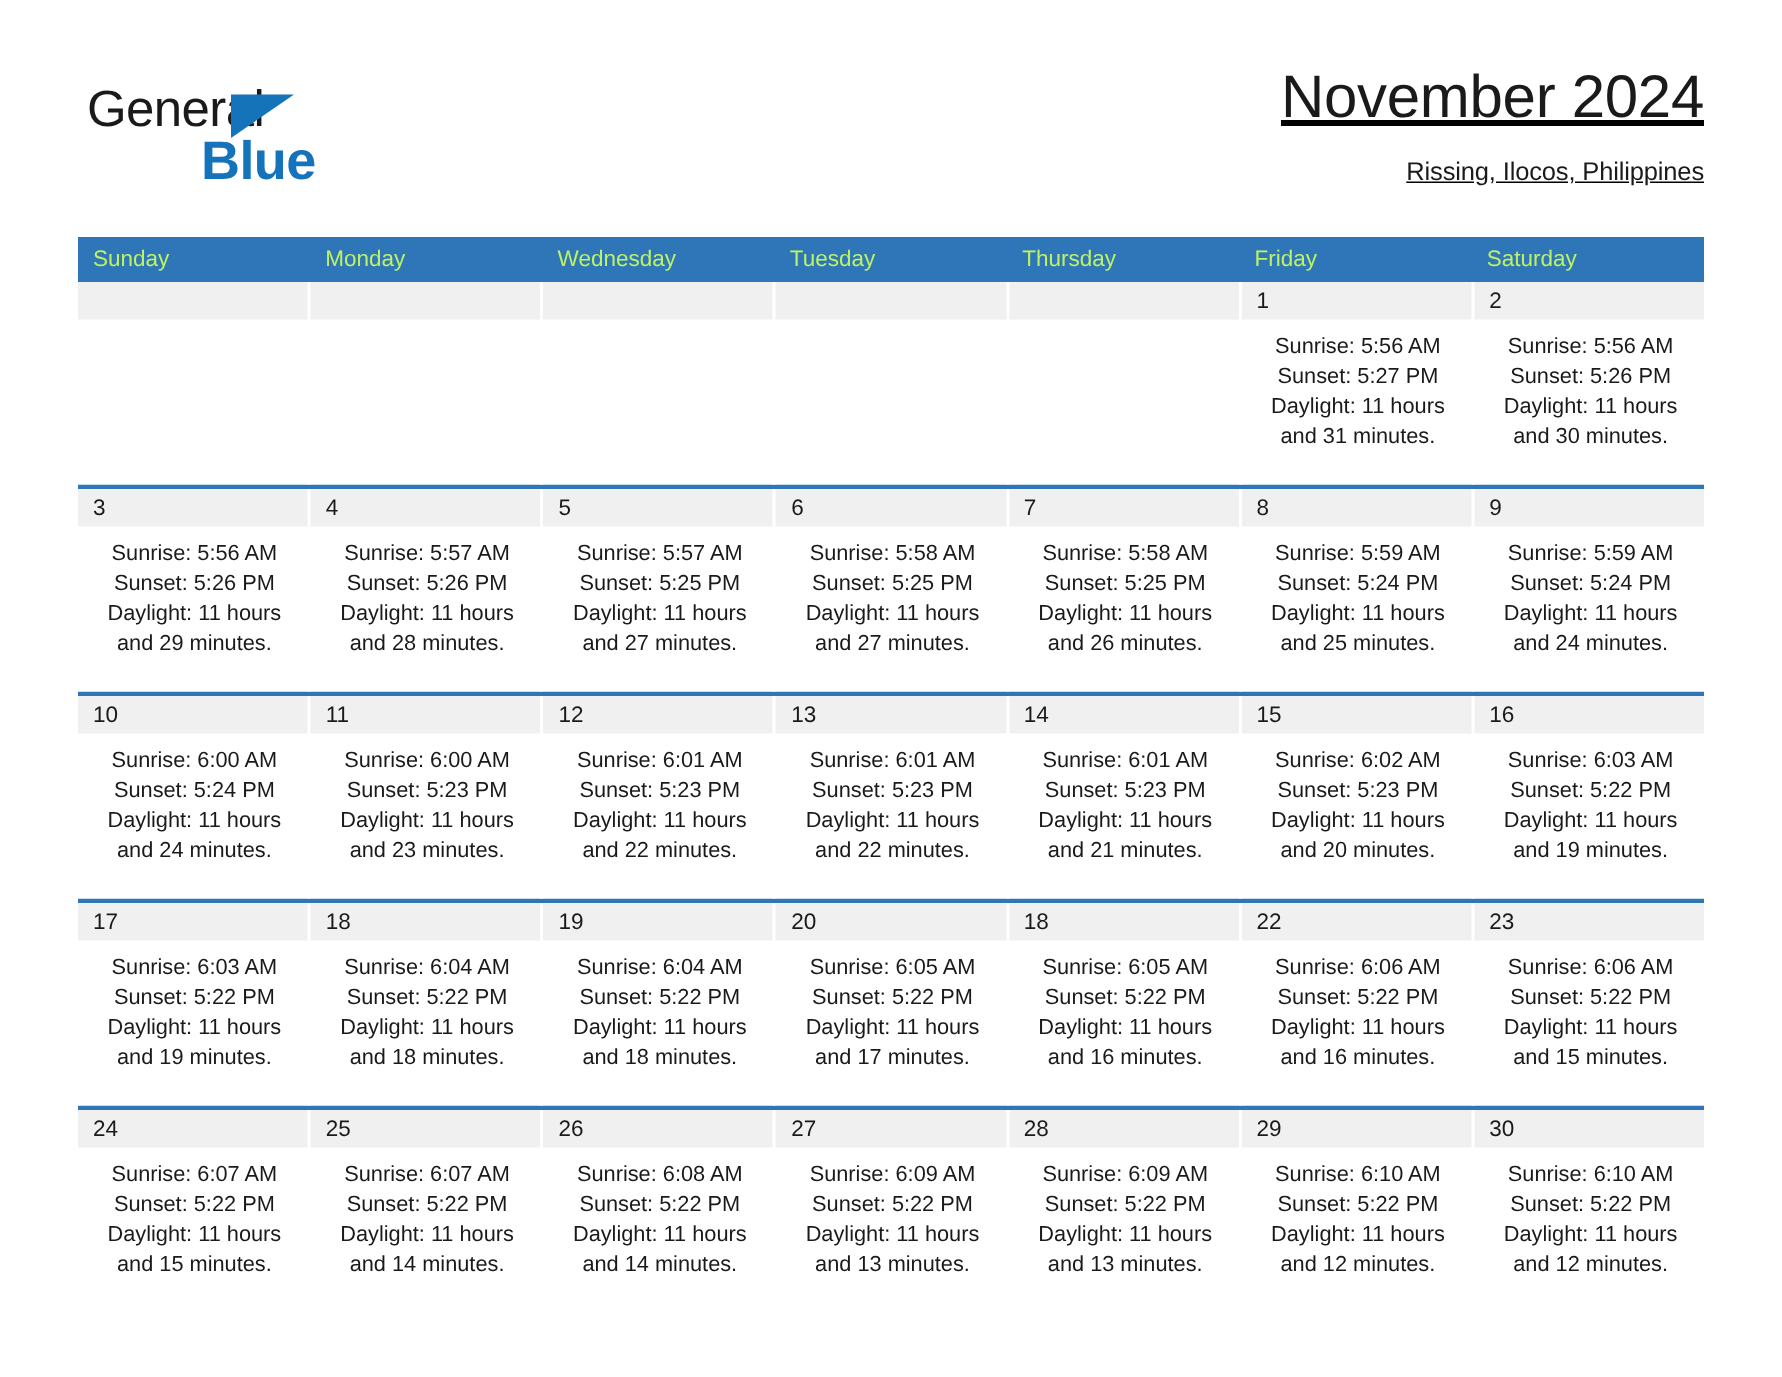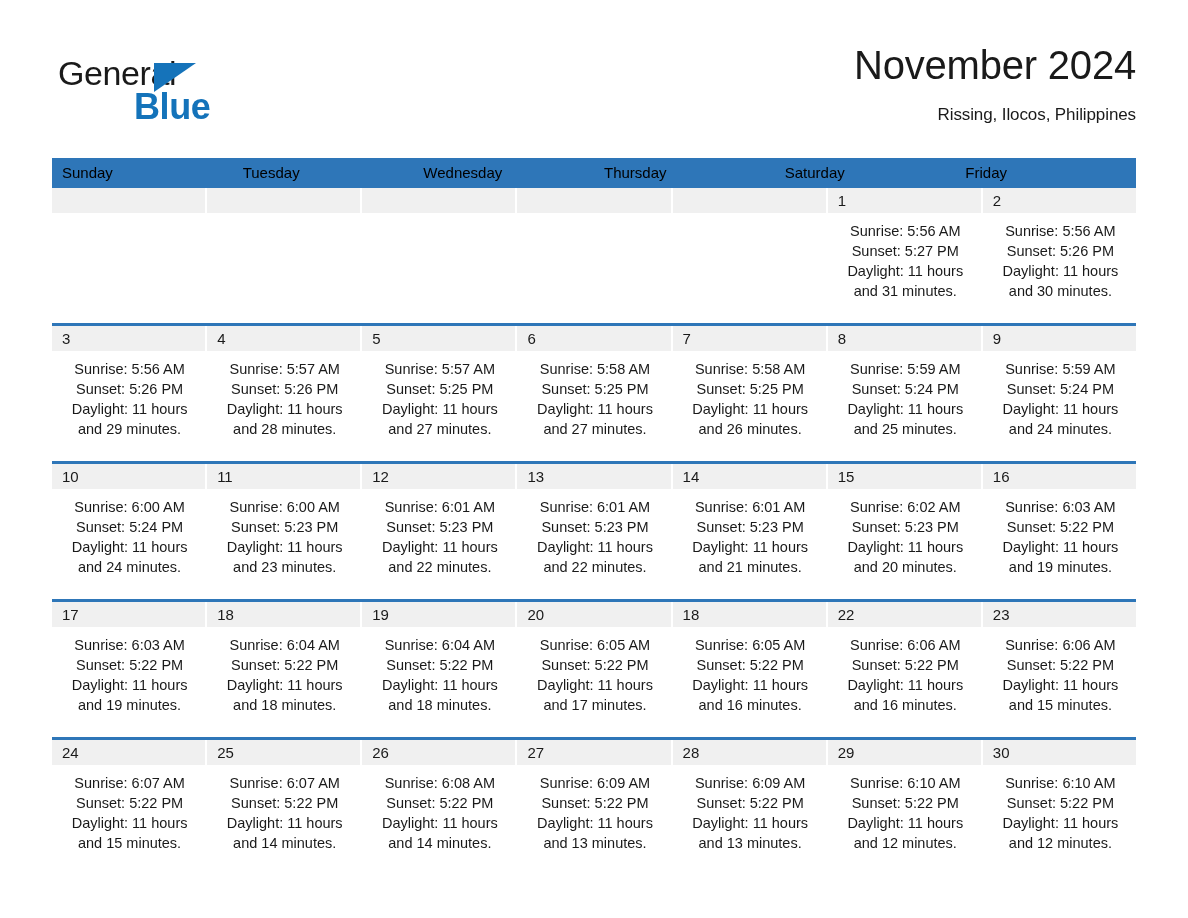--- a/index.html
+++ b/index.html
@@ -58,20 +58,21 @@
     color: #1473ba;
     line-height: 40px;
     font-weight: 700;
     letter-spacing: -0.4px;
   }
   .title-block {
     position: absolute;
     right: 0;
     top: 0;
     text-align: right;
+    text-decoration: underline;
   }
   .cal-title {
     font-size: 40px;
     font-weight: 400;
     color: #1a1a1a;
     line-height: 50px;
     letter-spacing: -0.2px;
   }
   .cal-sub {
     font-size: 17px;
@@ -89,21 +90,21 @@
     top: 158px;
     width: 1084px;
   }
   .weekday-row {
     display: flex;
     background: #2e76b8;
     height: 30px;
   }
   .weekday {
     flex: 1 1 0;
-    color: #000000;
+    color: #bef264;
     font-size: 15px;
     line-height: 30px;
     padding-left: 10px;
     white-space: nowrap;
     overflow: hidden;
   }
   .week {
     display: flex;
     border-top: 3px solid #2e76b8;
   }
@@ -151,25 +152,26 @@
     </div>
     <div class="title-block">
       <div class="cal-title">November 2024</div>
       <div class="cal-sub">Rissing, Ilocos, Philippines</div>
     </div>
   </div>
 
   <div class="calendar">
     <div class="weekday-row">
       <div class="weekday">Sunday</div>
+      <div class="weekday">Monday</div>
+      <div class="weekday">Wednesday</div>
       <div class="weekday">Tuesday</div>
-      <div class="weekday">Wednesday</div>
       <div class="weekday">Thursday</div>
+      <div class="weekday">Friday</div>
       <div class="weekday">Saturday</div>
-      <div class="weekday">Friday</div>
     </div>
 
     <div id="weeks-container">
         <div class="week">
           <div class="day empty">
             <div class="day-num"></div>
             <div class="day-body">
               <div></div>
               <div></div>
               <div></div>

